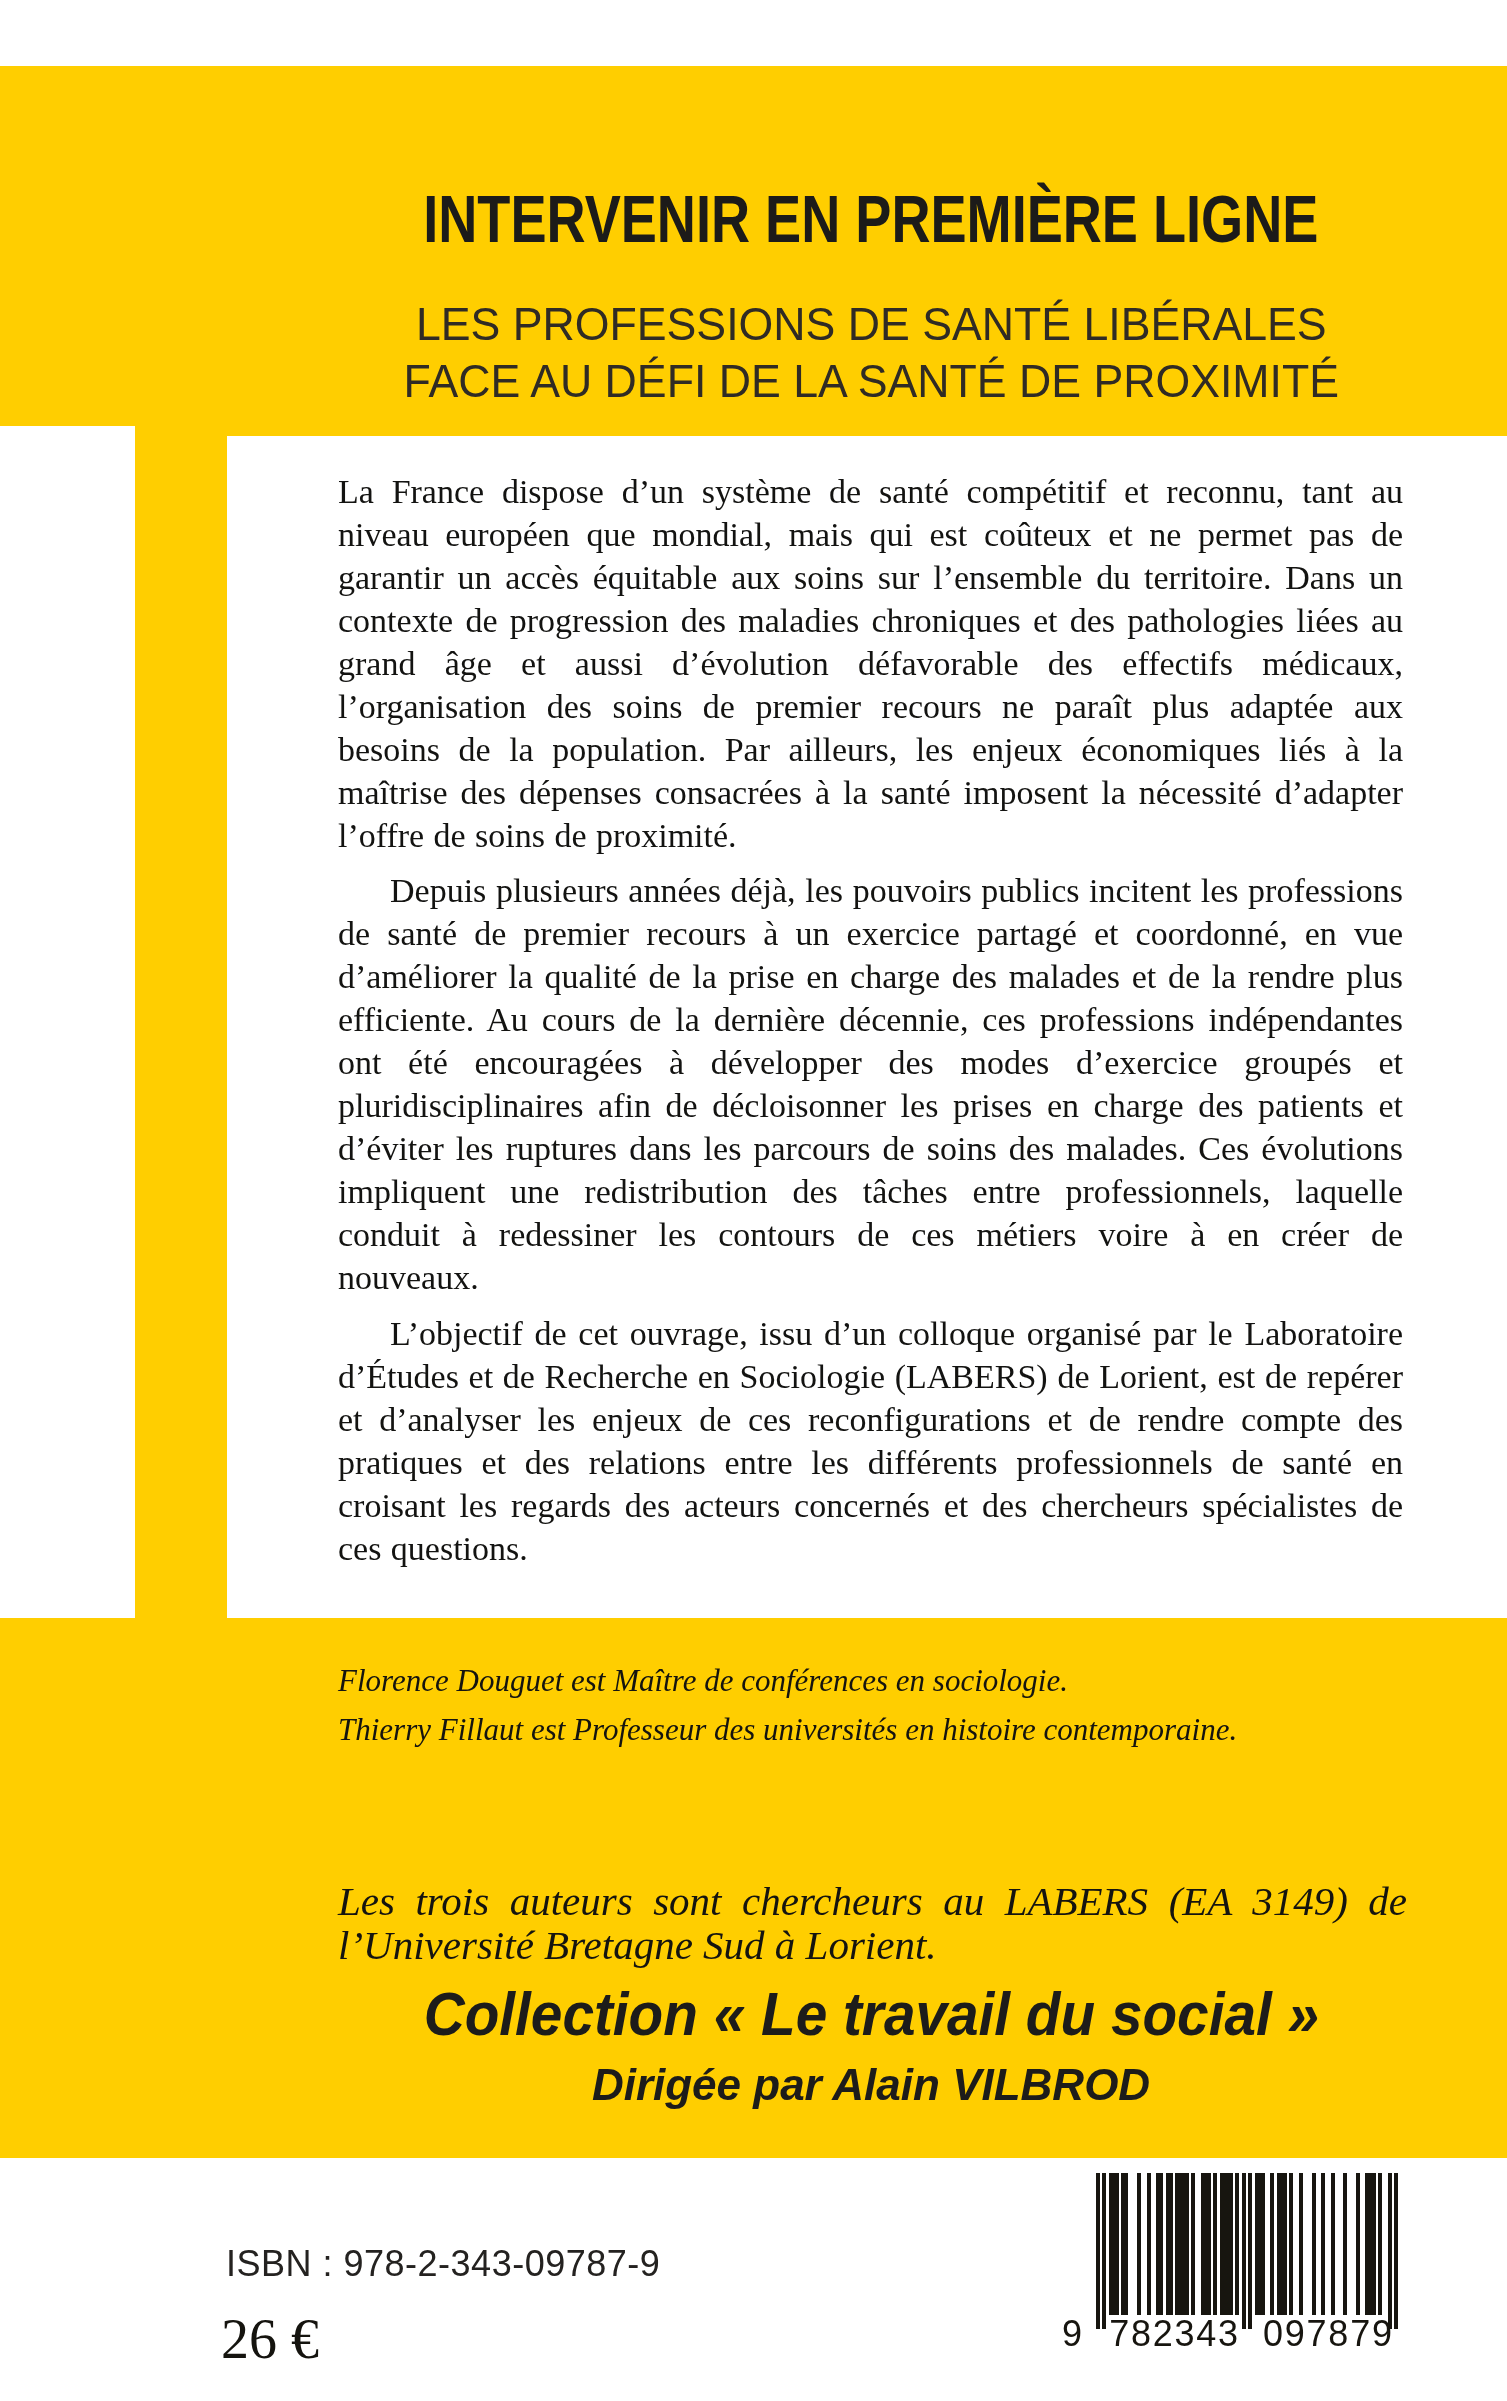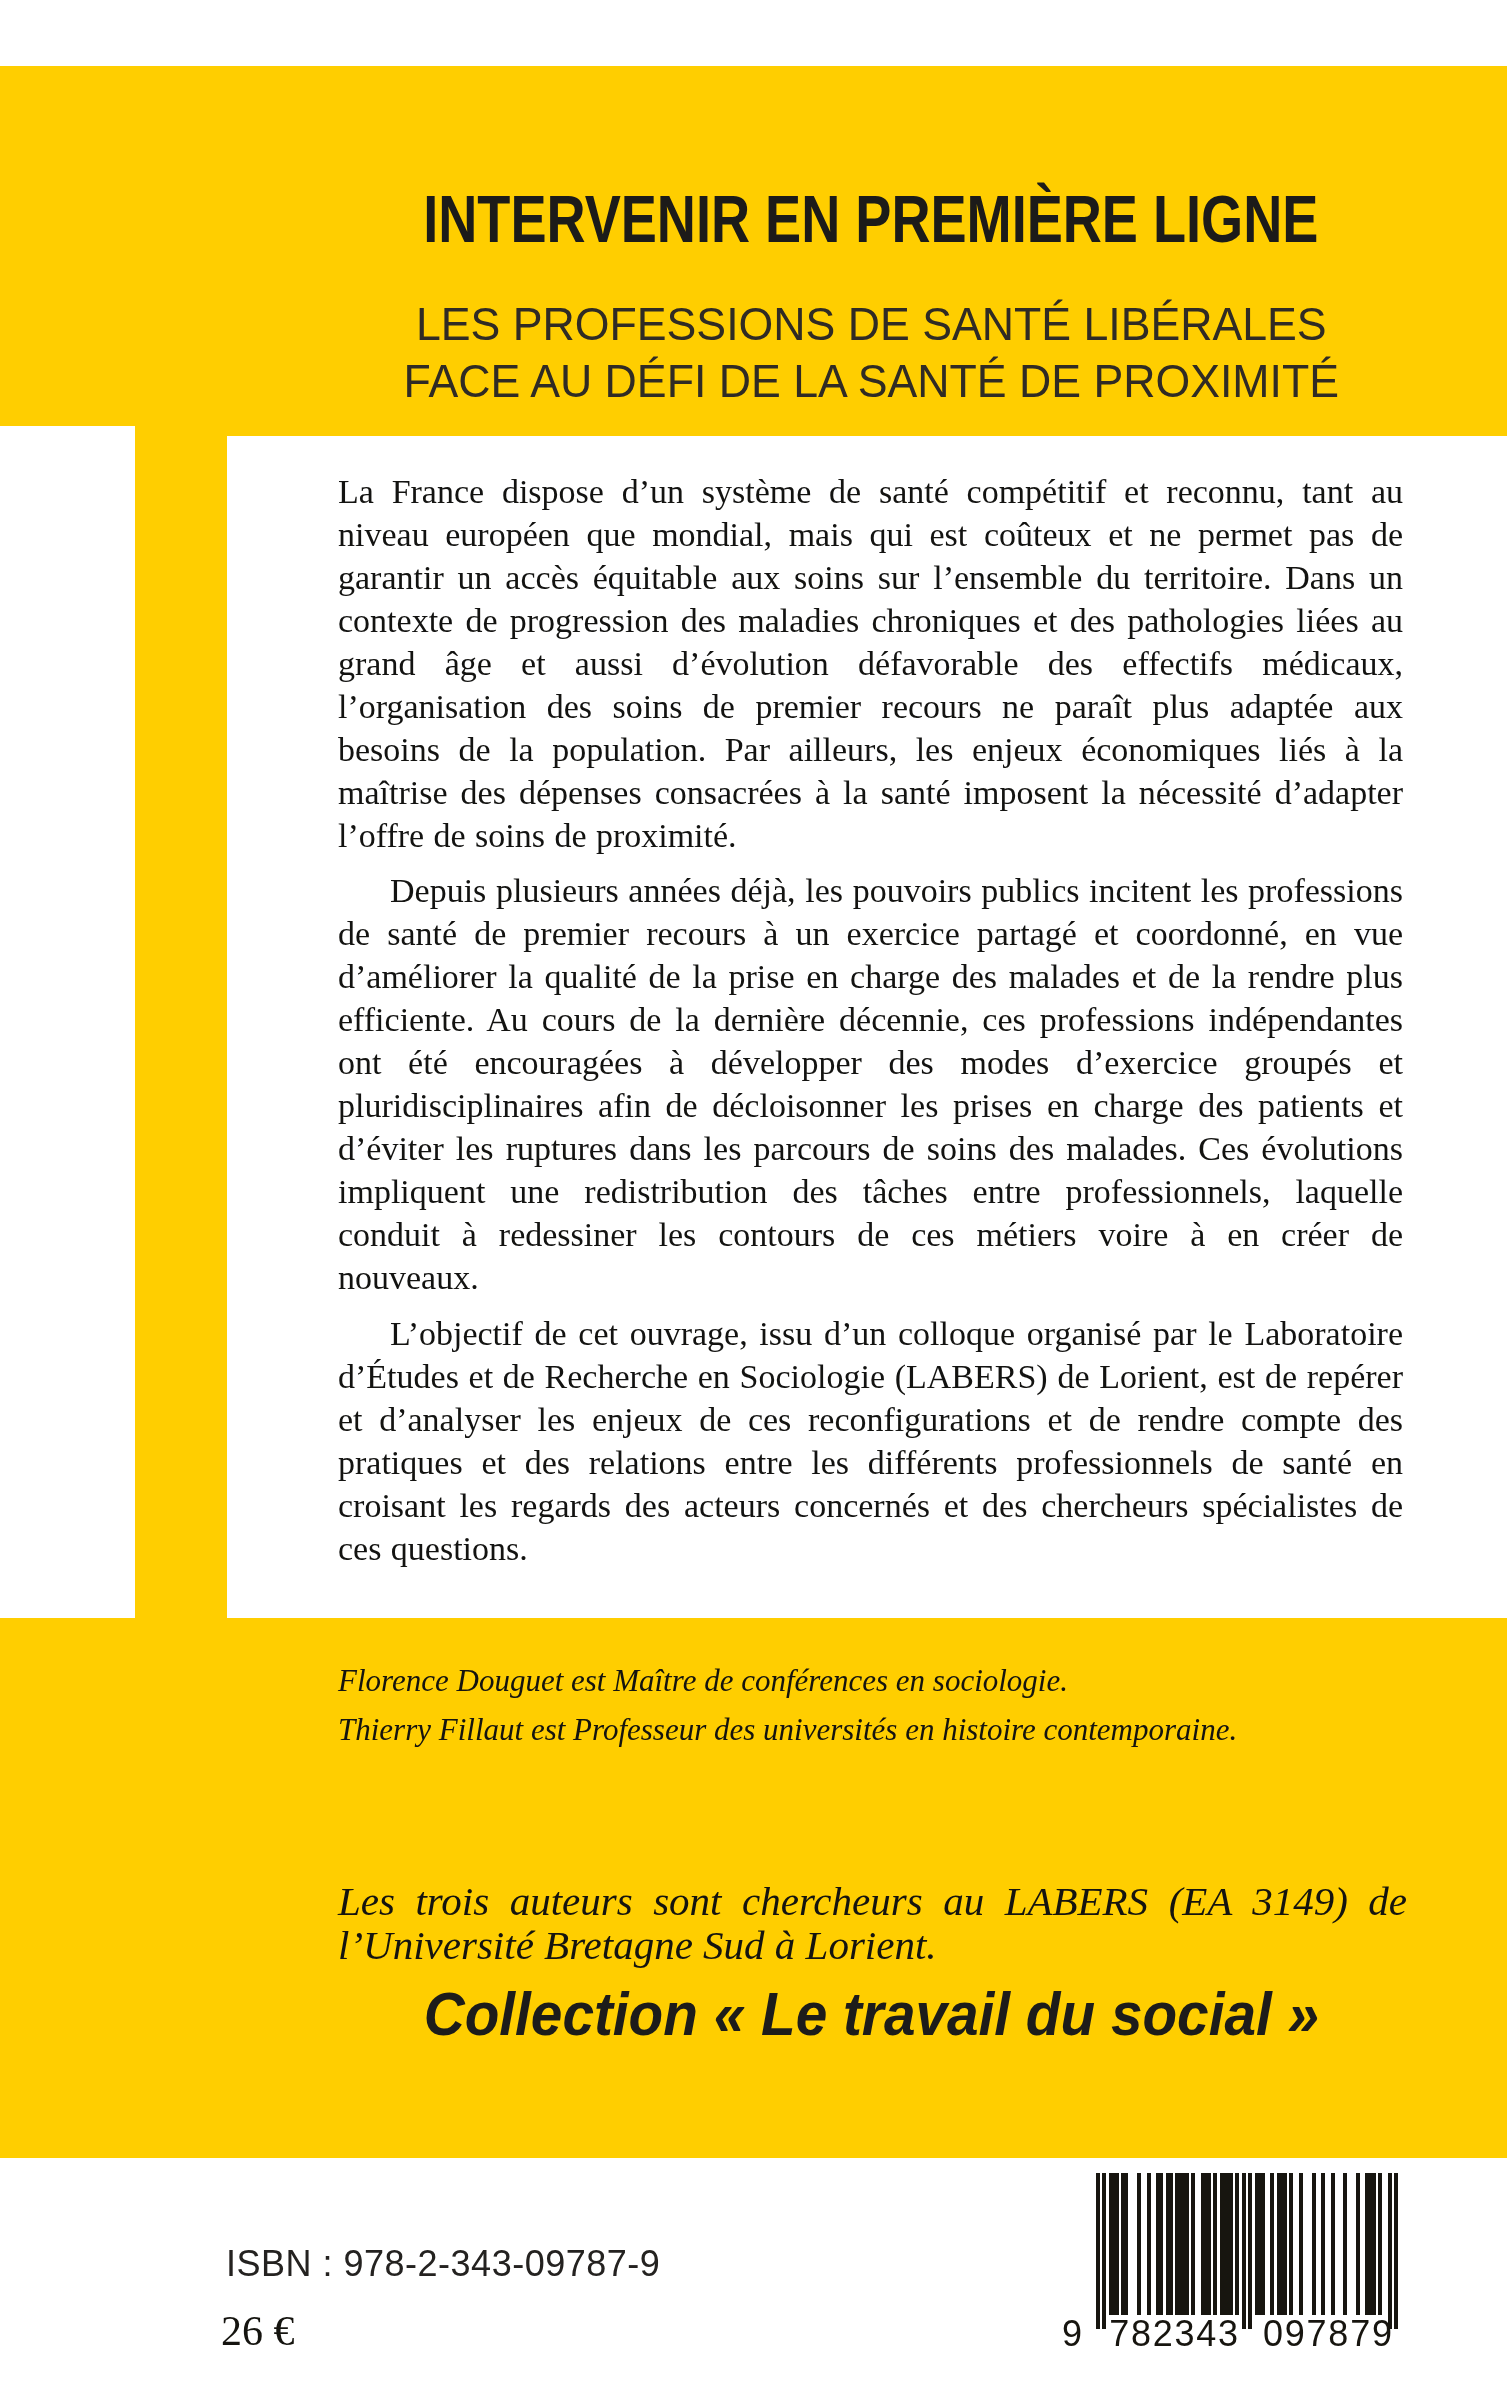--- a/index.html
+++ b/index.html
@@ -91,21 +91,21 @@
 
   
   .isbn{
     position:absolute;left:226px;top:2243px;z-index:5;
     font-family:"Liberation Sans", sans-serif;
     font-size:36px;color:#242220;letter-spacing:0.5px;
   }
   .price{
     position:absolute;left:221px;top:2307px;z-index:5;
     font-family:"Liberation Serif", serif;
-    font-size:42px;color:#15140f;
+    font-size:56px;color:#15140f;
   }
   .barcode{position:absolute;left:1096px;top:2173px;width:312px;height:189px;z-index:5;}
   .barcode .bars{position:absolute;left:0;top:0;width:303px;height:157px;}
   .barcode .bar{position:absolute;top:0;height:142px;background:#17150f;}
   .barcode .bar.guard{height:156px;}
   .barcode .digit-first{
     position:absolute;left:-34px;top:140px;
     font-family:"Liberation Sans", sans-serif;font-size:36px;color:#17150f;
   }
   .barcode .digit-group{
@@ -140,20 +140,21 @@
   </div>
 
   <div class="authors">
     <div><span class="author-name">Florence Douguet</span><span> est Maître de conférences en sociologie.</span></div>
     <div><span class="author-name">Thierry Fillaut</span><span> est Professeur des universités en histoire contemporaine.</span></div>
   </div>
   <div class="authors-note">Les trois auteurs sont chercheurs au LABERS (EA 3149) de l’Université Bretagne Sud à Lorient.</div>
 
   <div class="collection-wrap">
     <span class="collection-title">Collection « Le travail du social »</span>
+    <div class="collection-director">Dirigée par Alain VILBROD</div>
   </div>
 
   <div class="isbn">ISBN : 978-2-343-09787-9</div>
   <div class="price">26 €</div>
 
   <div class="barcode">
     <div class="bars">
         <div class="bar guard" style="left: 0px; width: 3.5px;"></div>
         <div class="bar guard" style="left: 6.3px; width: 3.5px;"></div>
         <div class="bar" style="left: 12.7px; width: 3.5px;"></div>

